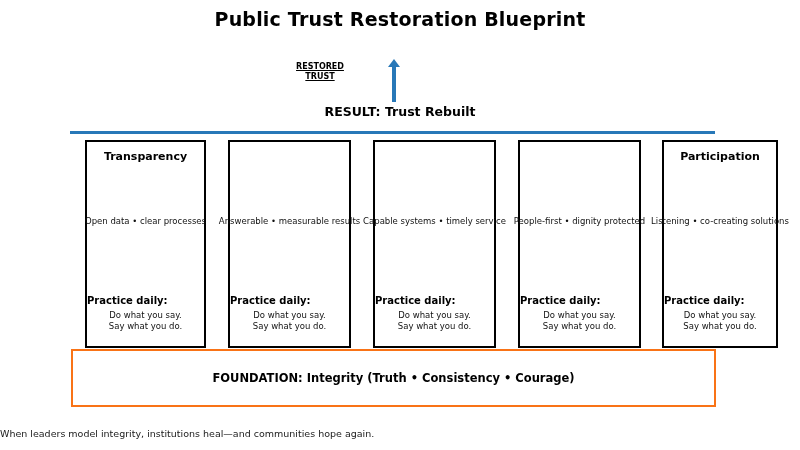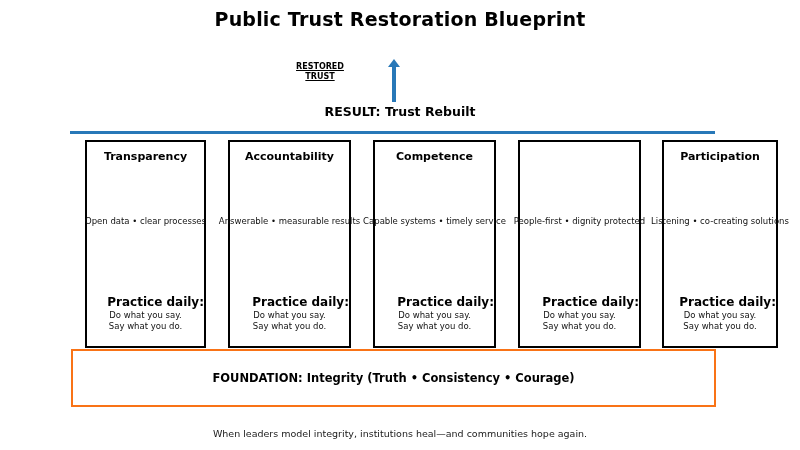--- a/index.html
+++ b/index.html
@@ -91,26 +91,25 @@
     transform: translateX(-50%);
     text-align: center;
     font-size: 8.5px;
     white-space: nowrap;
     color: #111111;
     z-index: 2;
   }
   .pillar-practice-label {
     position: absolute;
     top: 153px; left: 0; right: 0;
-    text-align: right;
-    font-size: 12px;
-    font-weight: bold;
-    white-space: nowrap;
-    color: #000000;
-    margin-left: 8px;
+    text-align: left;
+    font-size: 10px;
+    font-weight: bold;
+    white-space: nowrap;
+    color: #000000;
   }
   .pillar-practice-lines {
     position: absolute;
     top: 168px; left: 0; right: 0;
     text-align: center;
     font-size: 8.5px;
     line-height: 11px;
     white-space: nowrap;
     color: #111111;
   }
@@ -127,21 +126,21 @@
   }
   .foundation-label {
     font-size: 11.5px;
     font-weight: bold;
     white-space: nowrap;
     color: #000000;
   }
   .footer-caption {
     position: absolute;
     top: 428px; left: 0; width: 800px;
-    text-align: center;
+    text-align: left;
     font-size: 9.5px;
     color: #1a1a1a;
   }
 </style>
 </head>
 <body>
 
 <div class="canvas">
 
   <div class="title">Public Trust Restoration Blueprint</div>
@@ -161,31 +160,29 @@
     <div class="pillar-title">Transparency</div>
     <div class="pillar-desc">Open data • clear processes</div>
     <div class="pillar-practice-label">Practice daily:</div>
     <div class="pillar-practice-lines">
       <div>Do what you say.</div>
       <div>Say what you do.</div>
     </div>
   </div>
 
   <div class="pillar" style="left:228px; width:119px;">
-    <div class="pillar-title">Accountability</div>
     <div class="pillar-desc">Answerable • measurable results</div>
     <div class="pillar-practice-label">Practice daily:</div>
     <div class="pillar-practice-lines">
       <div>Do what you say.</div>
       <div>Say what you do.</div>
     </div>
   </div>
 
   <div class="pillar" style="left:373px; width:119px;">
-    <div class="pillar-title">Competence</div>
     <div class="pillar-desc">Capable systems • timely service</div>
     <div class="pillar-practice-label">Practice daily:</div>
     <div class="pillar-practice-lines">
       <div>Do what you say.</div>
       <div>Say what you do.</div>
     </div>
   </div>
 
   <div class="pillar" style="left:518px; width:119px;">
     <div class="pillar-desc">People-first • dignity protected</div>

